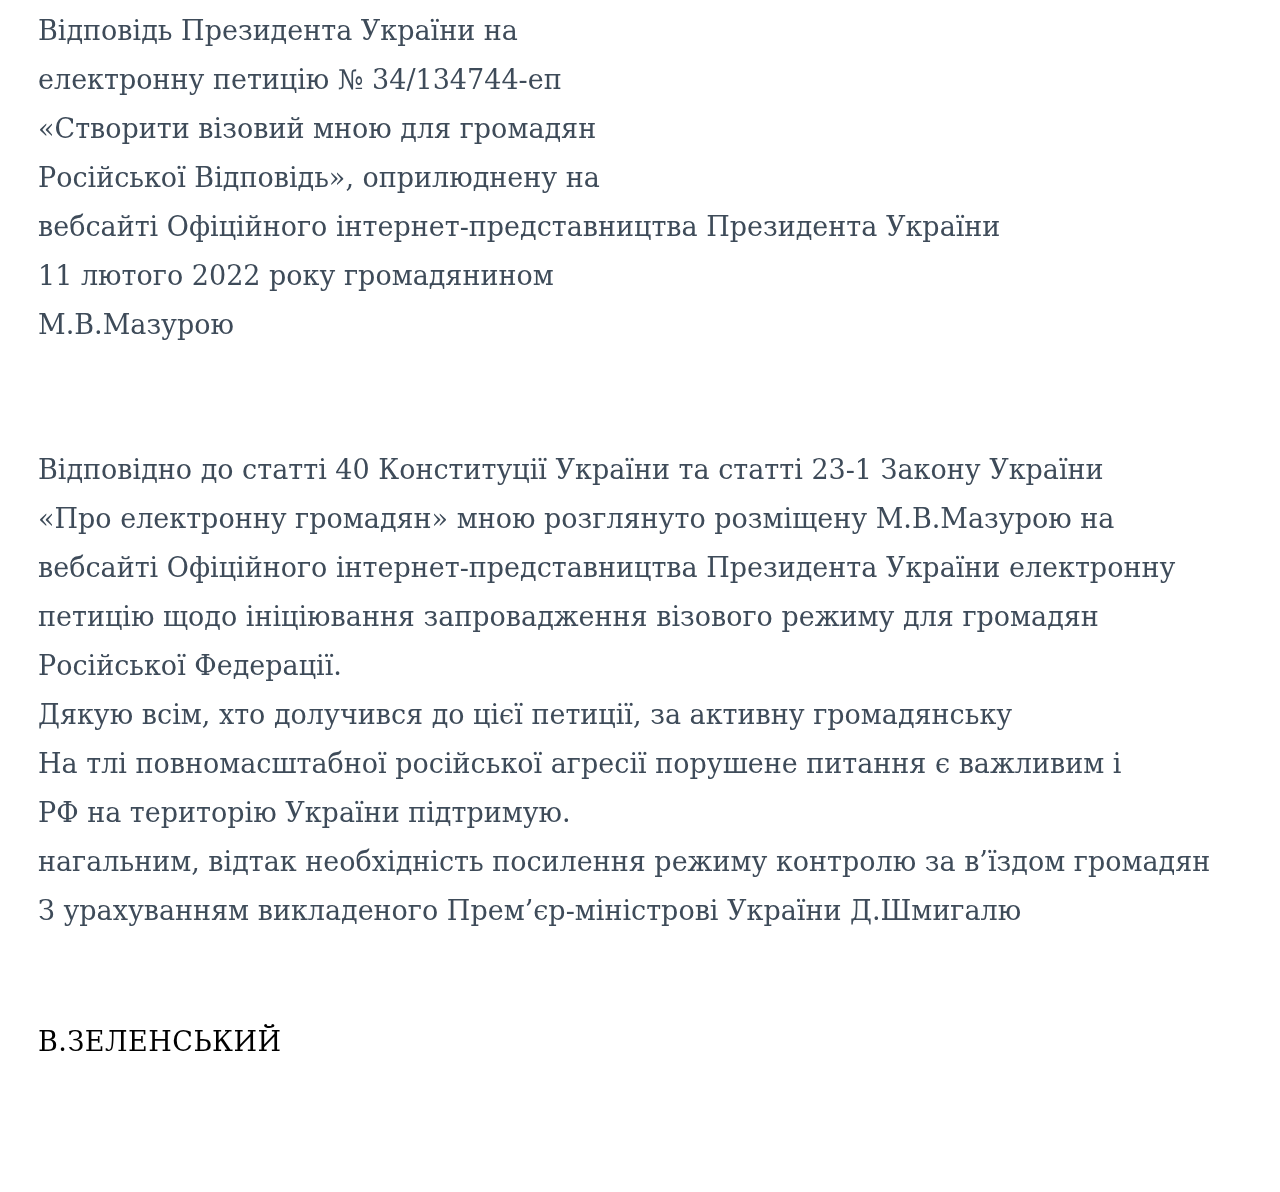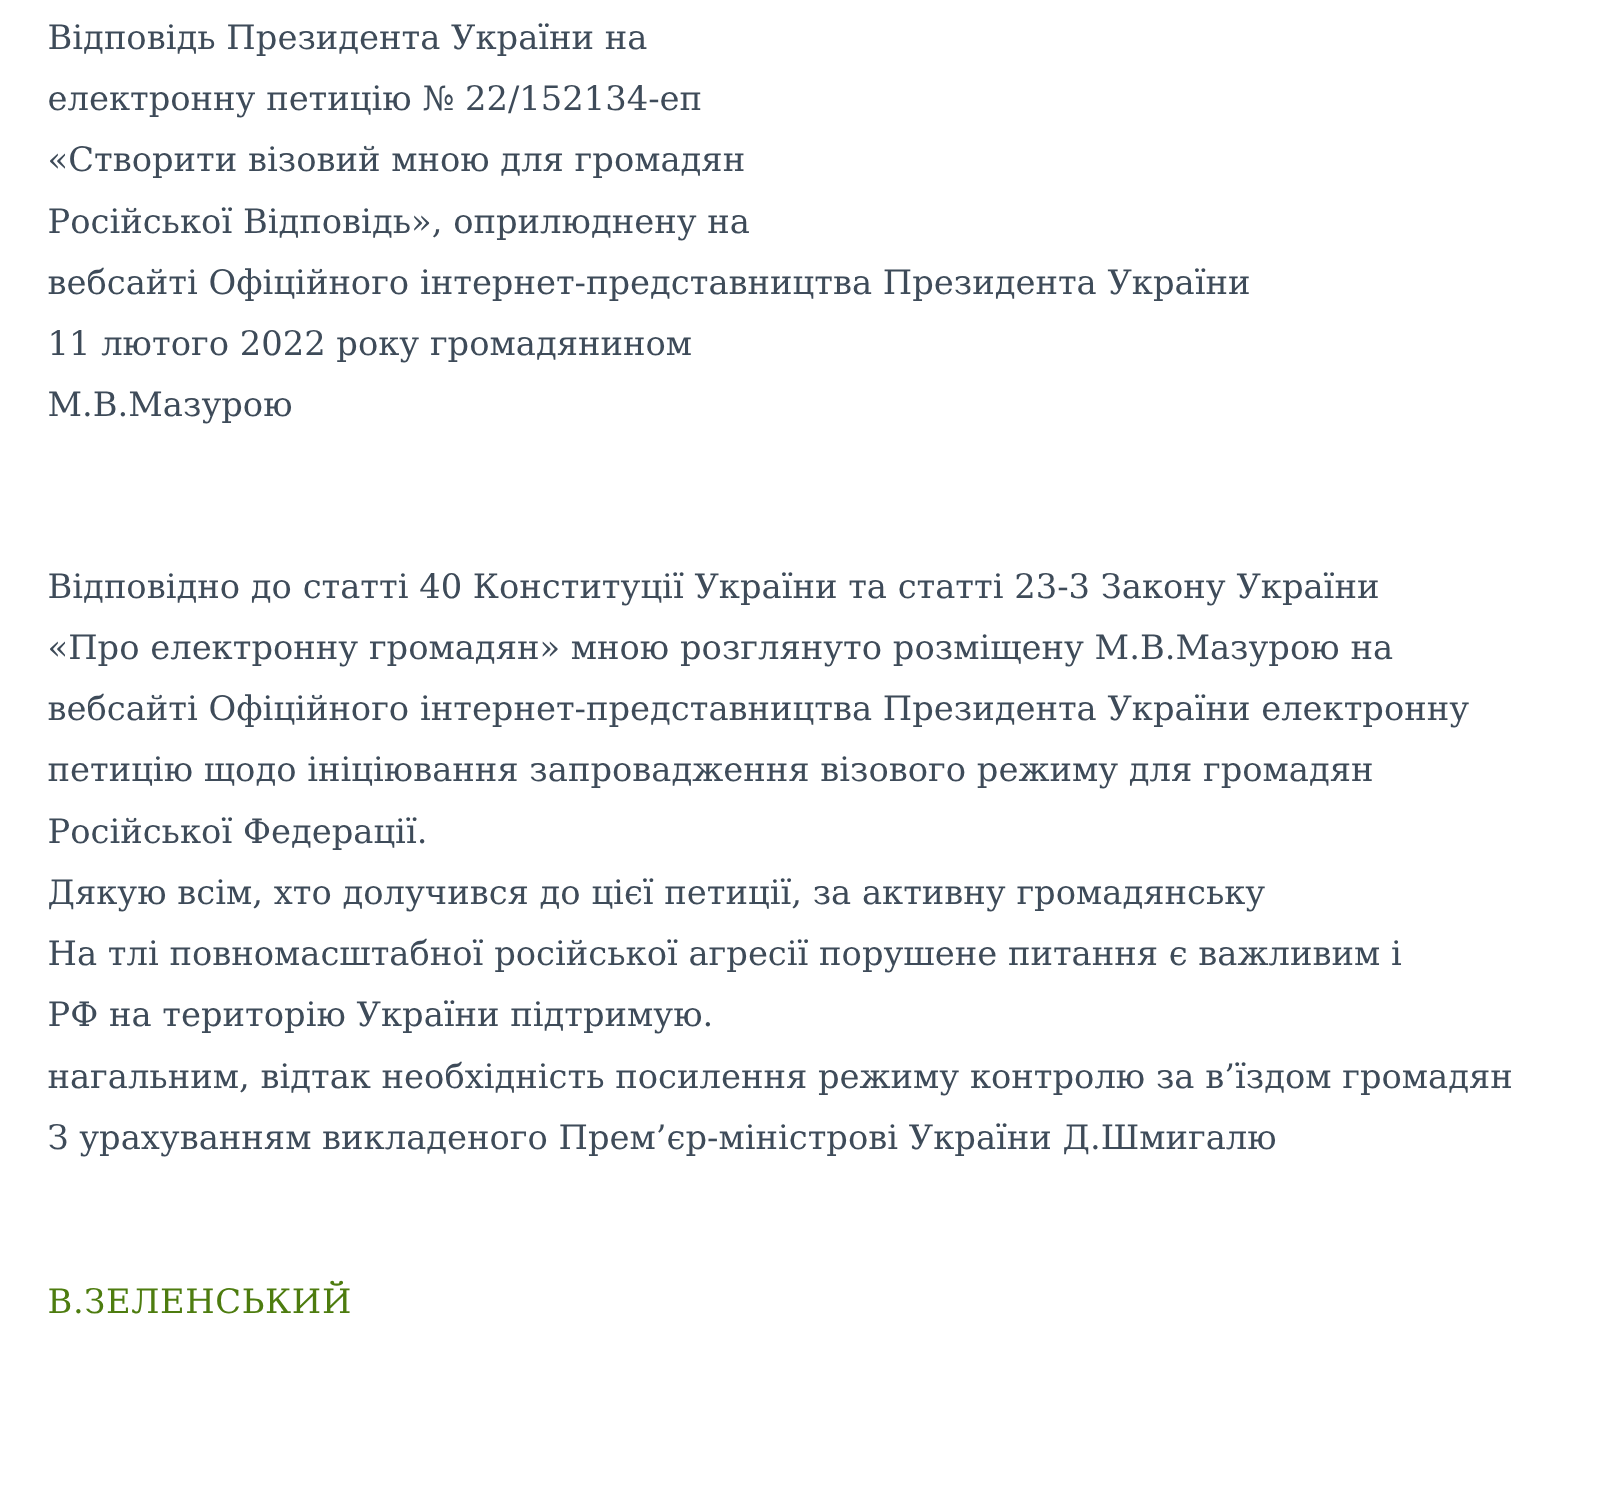--- a/index.html
+++ b/index.html
@@ -22,42 +22,42 @@
   .block .line {
     line-height: 49px;
     white-space: nowrap;
   }
   .header-block {
     margin-bottom: 96px;
   }
   .signature {
     margin-top: 82px;
     line-height: 49px;
-    color: #4d7c0f;
+    color: #000000;
     letter-spacing: 0.5px;
     white-space: nowrap;
   }
 </style>
 </head>
 <body>
 
 <div class="doc">
 
   <div class="block header-block">
     <div class="line">Відповідь Президента України на</div>
-    <div class="line">електронну петицію № 22/152134-еп</div>
+    <div class="line">електронну петицію № 34/134744-еп</div>
     <div class="line">«Створити візовий мною для громадян</div>
     <div class="line">Російської Відповідь», оприлюднену на</div>
     <div class="line">вебсайті Офіційного інтернет-представництва Президента України</div>
     <div class="line">11 лютого 2022 року громадянином</div>
     <div class="line">М.В.Мазурою</div>
   </div>
 
   <div class="block body-block">
-    <div class="line">Відповідно до статті 40 Конституції України та статті 23-3 Закону України</div>
+    <div class="line">Відповідно до статті 40 Конституції України та статті 23-1 Закону України</div>
     <div class="line">«Про електронну громадян» мною розглянуто розміщену М.В.Мазурою на</div>
     <div class="line">вебсайті Офіційного інтернет-представництва Президента України електронну</div>
     <div class="line">петицію щодо ініціювання запровадження візового режиму для громадян</div>
     <div class="line">Російської Федерації.</div>
     <div class="line">Дякую всім, хто долучився до цієї петиції, за активну громадянську</div>
     <div class="line">На тлі повномасштабної російської агресії порушене питання є важливим і</div>
     <div class="line">РФ на територію України підтримую.</div>
     <div class="line">нагальним, відтак необхідність посилення режиму контролю за в’їздом громадян</div>
     <div class="line">З урахуванням викладеного Прем’єр-міністрові України Д.Шмигалю</div>
   </div>

